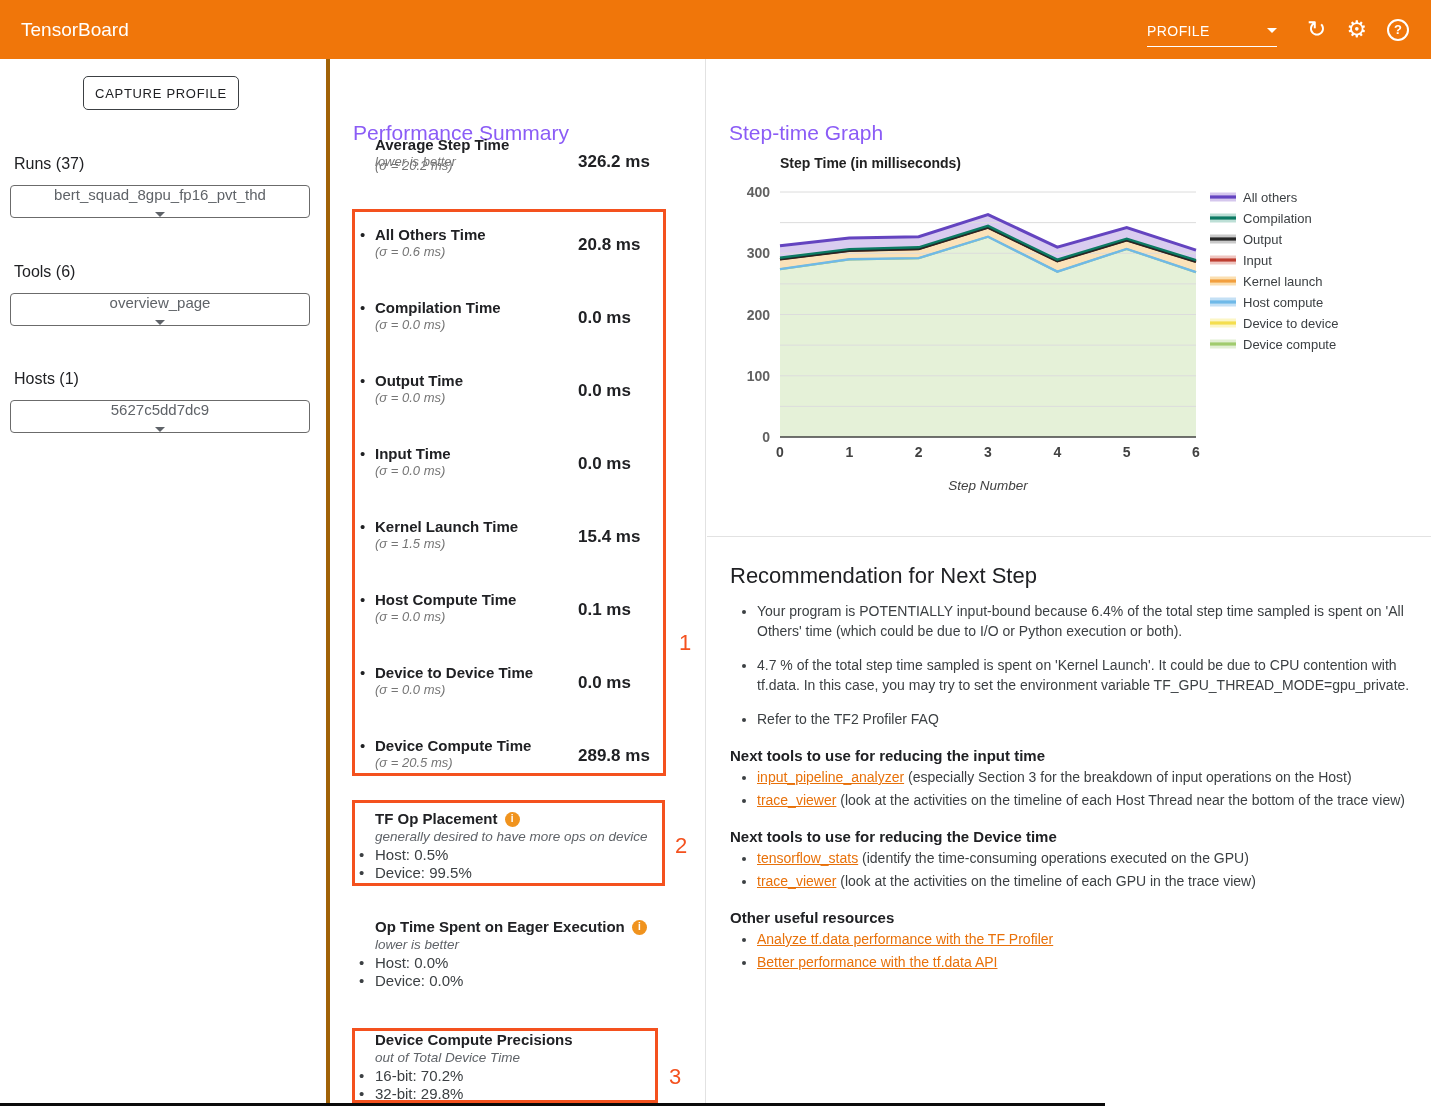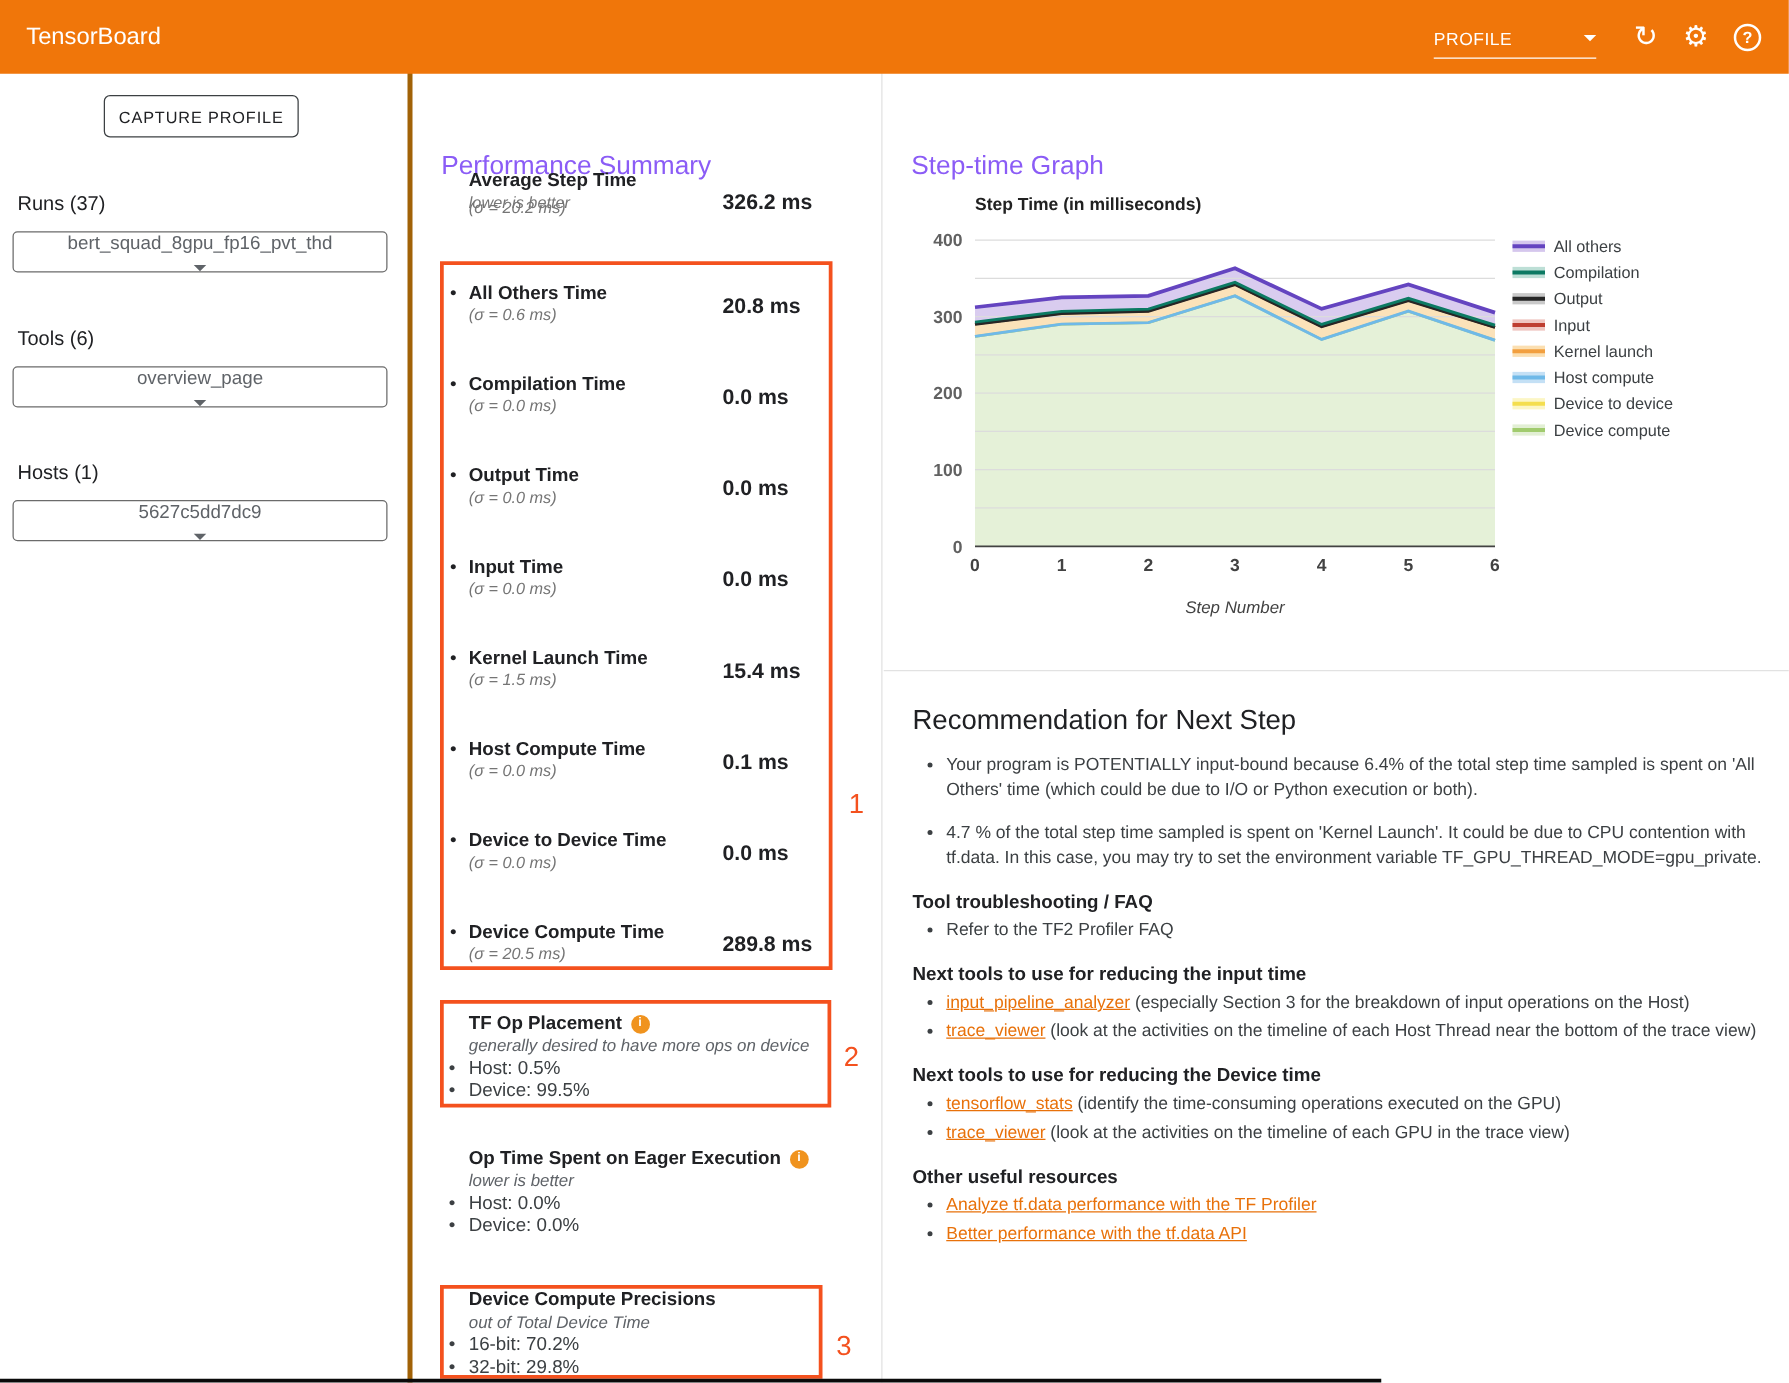--- a/index.html
+++ b/index.html
@@ -278,21 +278,20 @@
         </g>
       </svg>
   </div>
   <div class="reco">
     <div class="reco-title">Recommendation for Next Step</div>
     <ul id="reco-bullets">
         <li>Your program is POTENTIALLY input-bound because 6.4% of the total step time sampled is spent on 'All Others' time (which could be due to I/O or Python execution or both).</li>
         <li>4.7 % of the total step time sampled is spent on 'Kernel Launch'. It could be due to CPU contention with tf.data. In this case, you may try to set the environment variable TF_GPU_THREAD_MODE=gpu_private.</li>
       </ul>
     <div id="reco-sections">
-        <div class="subhead">Tool troubleshooting / FAQ</div>
         <ul class="tight">
           <li><span>Refer to the TF2 Profiler FAQ</span></li>
         </ul>
         <div class="subhead">Next tools to use for reducing the input time</div>
         <ul class="tight">
           <li><a>input_pipeline_analyzer</a><span> (especially Section 3 for the breakdown of input operations on the Host)</span></li>
           <li><a>trace_viewer</a><span> (look at the activities on the timeline of each Host Thread near the bottom of the trace view)</span></li>
         </ul>
         <div class="subhead">Next tools to use for reducing the Device time</div>
         <ul class="tight">

